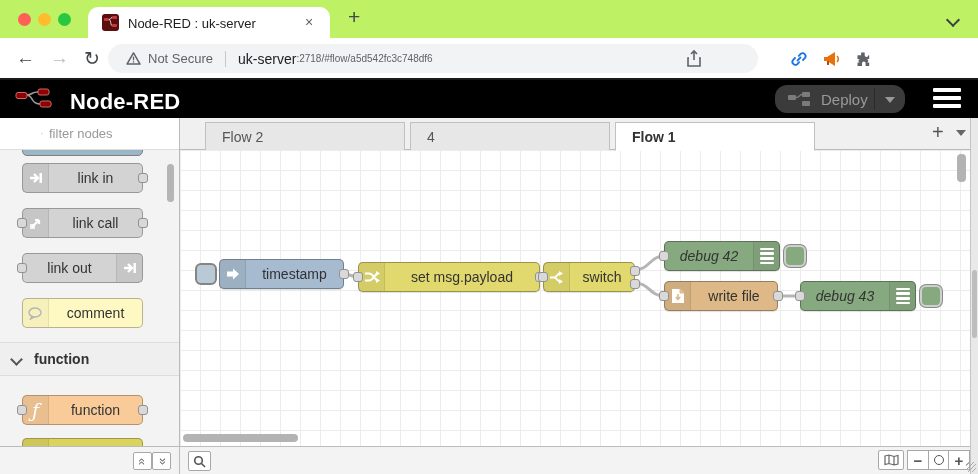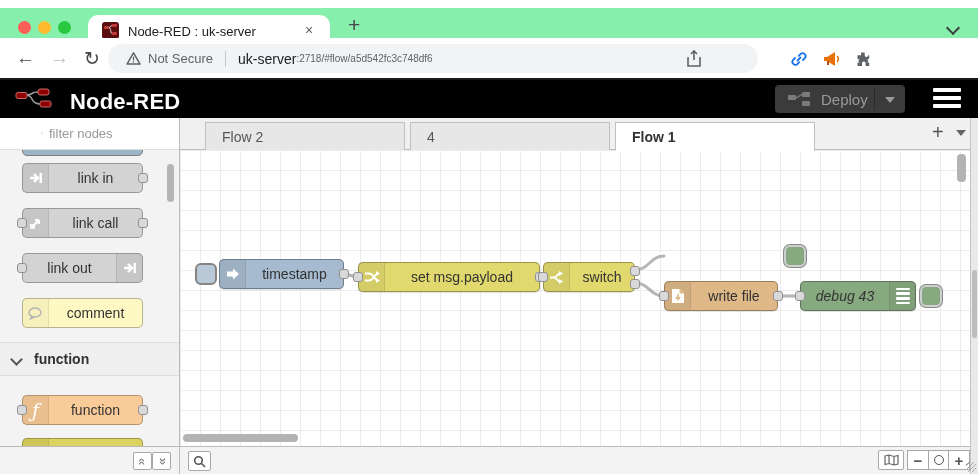--- a/index.html
+++ b/index.html
@@ -1,21 +1,21 @@
 <!DOCTYPE html>
 <html><head>
 <meta charset="utf-8">
 <style>
   * { margin:0; padding:0; box-sizing:border-box; }
   html,body { width:978px; height:474px; overflow:hidden; }
   body { font-family:"Liberation Sans", sans-serif; position:relative; background:#fff; }
   .abs { position:absolute; }
 
   
-  .tabstrip { left:0; top:8px; width:978px; height:38px; background:#86efac; }
+  .tabstrip { left:0; top:0; width:978px; height:38px; background:#bef264; }
   .light { width:13px; height:13px; border-radius:50%; top:13px; }
   .btab { left:88px; top:7px; width:242px; height:31px; background:#fff; border-radius:10px 10px 0 0; }
   .favicon { left:14px; top:7px; width:17px; height:17px; background:#5a0e0e; border-radius:3px; }
   .btab-title { left:40px; top:9px; font-size:13px; color:#202124; white-space:nowrap; }
   .btab-close { left:217px; top:7px; font-size:14px; color:#5f6368; cursor:default; }
   .newtab { left:348px; top:5px; font-size:21px; color:#45494d; }
   .strip-chev { left:948px; top:15px; width:10px; height:10px; }
   .chev::before { content:""; position:absolute; left:0; top:0; width:8px; height:8px; border-right:2px solid #3c4043; border-bottom:2px solid #3c4043; transform:rotate(45deg); }
 
   .toolbar { left:0; top:38px; width:978px; height:42px; background:#ffffff; border-bottom:2px solid #1a1a1a; }
@@ -31,21 +31,21 @@
   .star { font-size:19px; color:#5f6368; }
   .dots { font-size:17px; color:#5f6368; letter-spacing:0; }
   .avatar { left:911px; top:43px; width:27px; height:27px; border-radius:50%;
             background:radial-gradient(circle at 40% 35%, #e8c39a 0 28%, #8a5a3b 50%, #3c2f27 85%); border:1px solid #caccce;}
   .halfsq { left:884px; top:49px; width:19px; height:19px; border:2.5px solid #3c4043; border-radius:3px; }
   .halfsq::after { content:""; position:absolute; right:0; top:0; width:6px; height:100%; background:#3c4043; }
 
   
   .nrheader { left:0; top:80px; width:978px; height:38px; background:#000; }
   .nrtitle { left:70px; top:9px; color:#fff; font-size:22px; font-weight:600; letter-spacing:.2px; }
-  .deploy { left:775px; top:5px; width:130px; height:28px; background:#3b3b3b; border-radius:4px;
+  .deploy { left:775px; top:5px; width:130px; height:28px; background:#3b3b3b; border-radius:12px;
             display:flex; align-items:center; color:#999; }
   .deploy-label { font-size:15px; margin-left:8px; }
   .deploy-caret { position:absolute; right:10px; top:12px; width:0; height:0;
             border-left:5px solid transparent; border-right:5px solid transparent; border-top:6px solid #999; }
   .deploy-sep { position:absolute; right:30px; top:3px; width:1px; height:22px; background:#2a2a2a; }
   .burger { left:933px; top:8px; width:30px; height:22px; }
   .burger i { display:block; width:28px; height:4px; background:#fff; border-radius:1px; margin-bottom:4px; }
 
   
   .palette { left:0; top:118px; width:180px; height:328px; background:#f3f3f3; border-right:1px solid #bbb; }
@@ -332,20 +332,30 @@
           <path d="M1 7.5 h4 c3 0 3 -4 6 -4 M5 7.5 c3 0 3 4 6 4" stroke="#fff" stroke-width="2" fill="none"></path>
           <path d="M10 1 l4 2.5 -4 2.5 Z M10 9 l4 2.5 -4 2.5 Z" fill="#fff"></path>
         </svg>
     </span>
     <span class="lbl">switch</span>
     <span class="port" style="left:-6px;top:9px"></span>
     <span class="port" style="right:-6px;top:3px"></span>
     <span class="port" style="right:-6px;top:16px"></span>
   </div>
 
+  <div class="fnode" style="left:484px;top:91px;width:116px;background:#87a980">
+    <span class="lbl it">debug 42</span>
+    <span class="dbglines">
+        <i></i>
+        <i></i>
+        <i></i>
+        <i></i>
+      </span>
+    <span class="port" style="left:-6px;top:9px"></span>
+  </div>
   <div class="dbgbtn" style="left:604px;top:95px"></div>
 
   <div class="fnode" style="left:484px;top:131px;width:114px;background:#deb887">
     <span class="istrip left">
       <svg width="14" height="16" viewBox="0 0 14 16">
           <path d="M1 1 h8 l4 4 v10 H1 Z" fill="#fff"></path>
           <path d="M9 1 v4 h4" fill="#deb887" stroke="#deb887" stroke-width="1"></path>
           <path d="M7 6 v5 M4.8 9 l2.2 2.5 L9.2 9" stroke="#deb887" stroke-width="1.6" fill="none"></path>
         </svg>
     </span>

